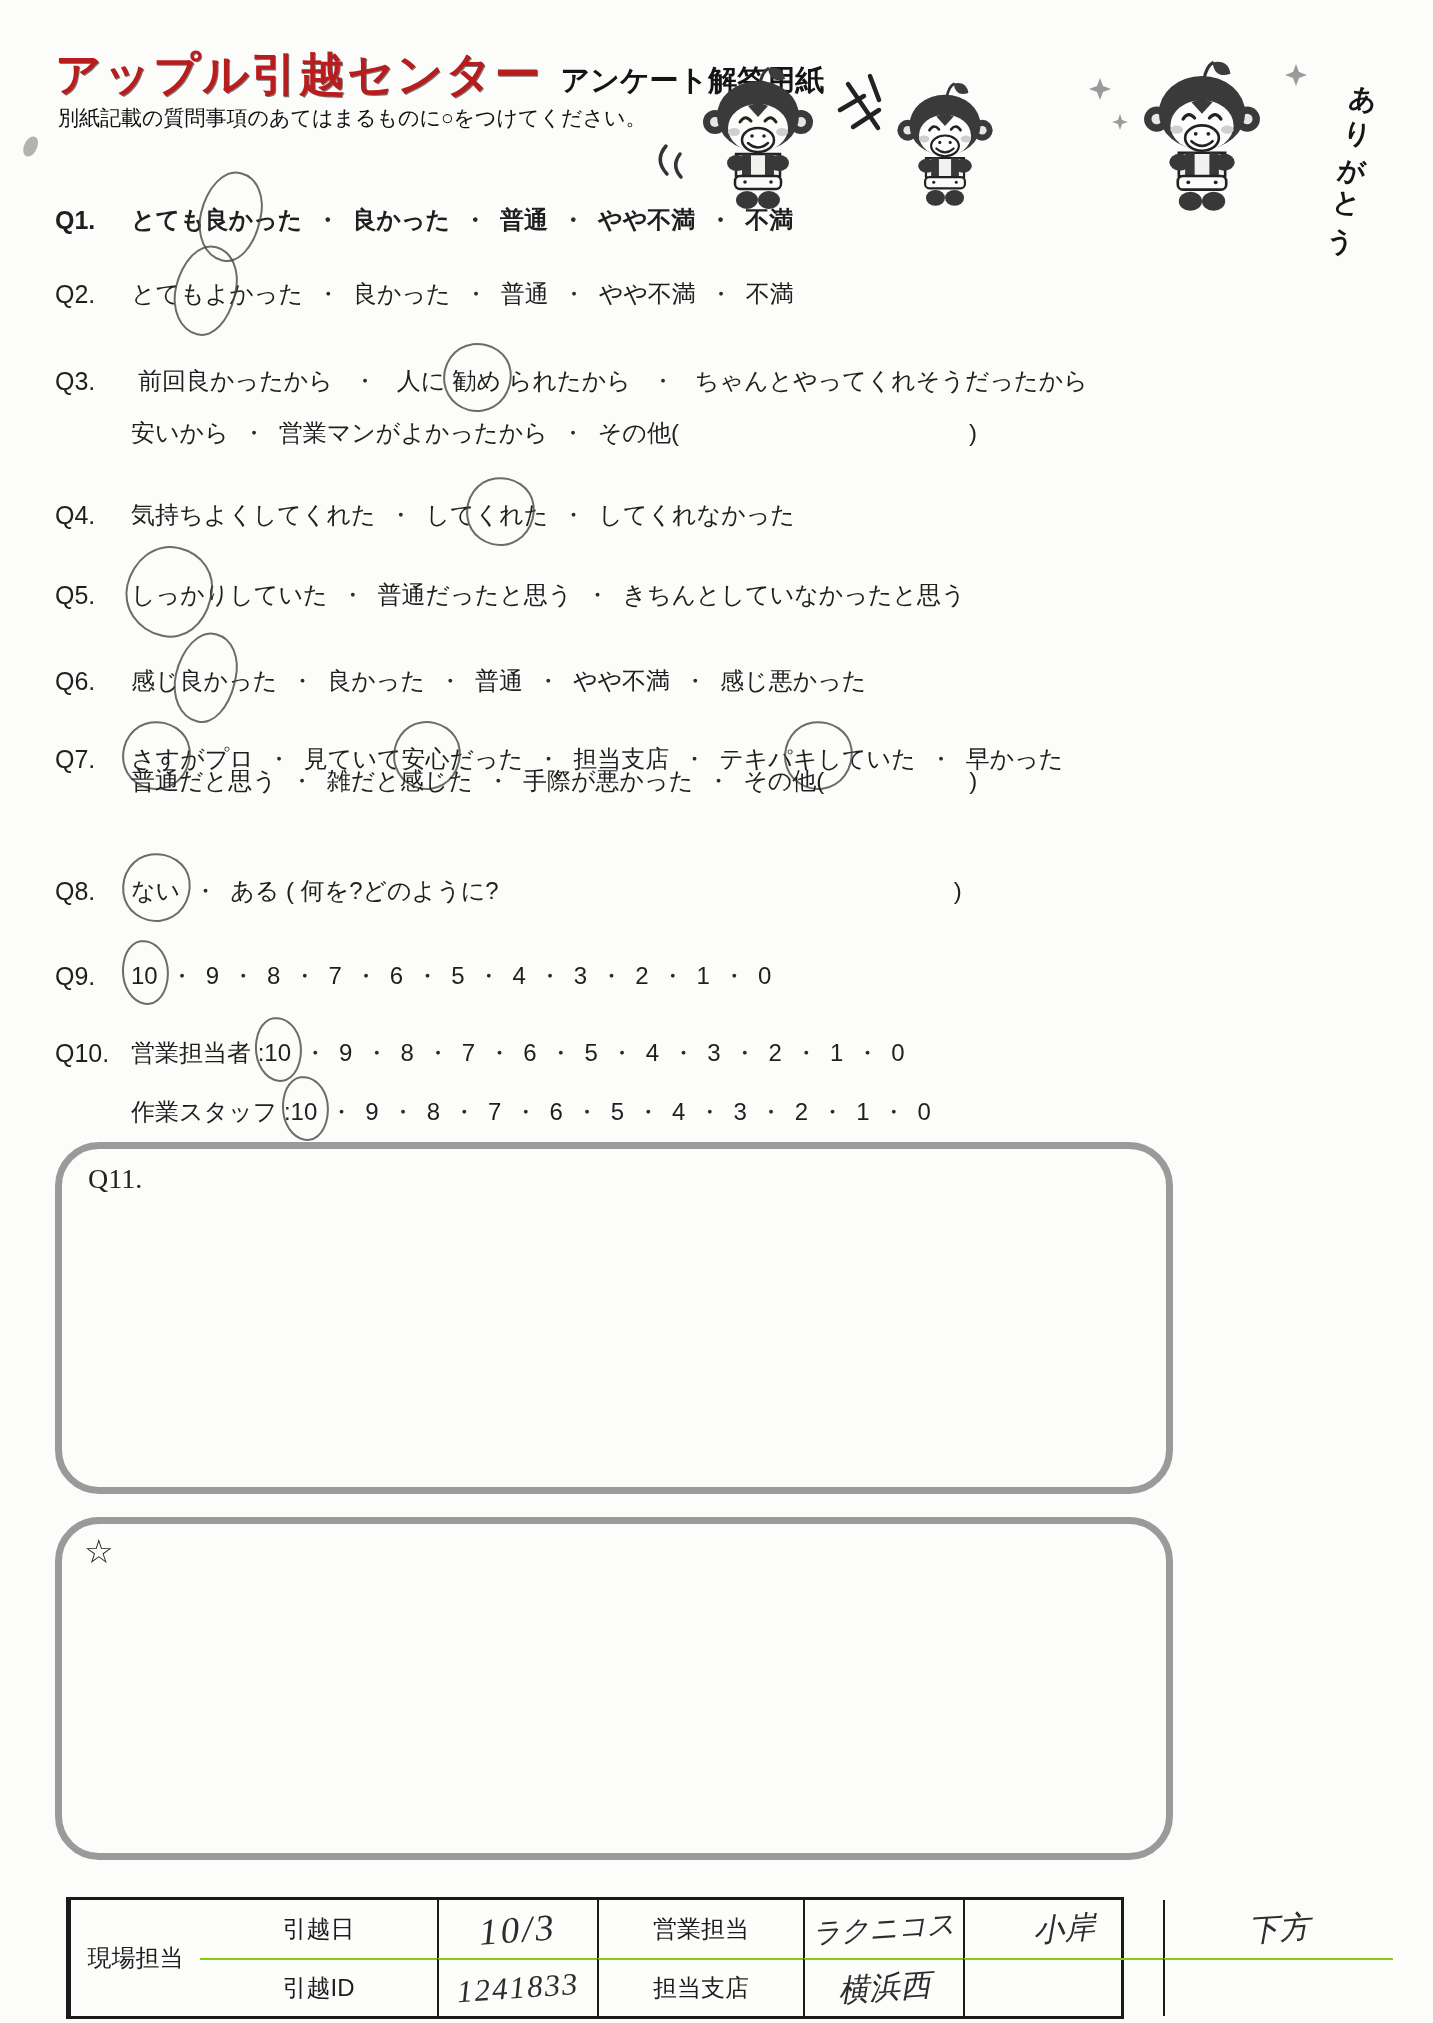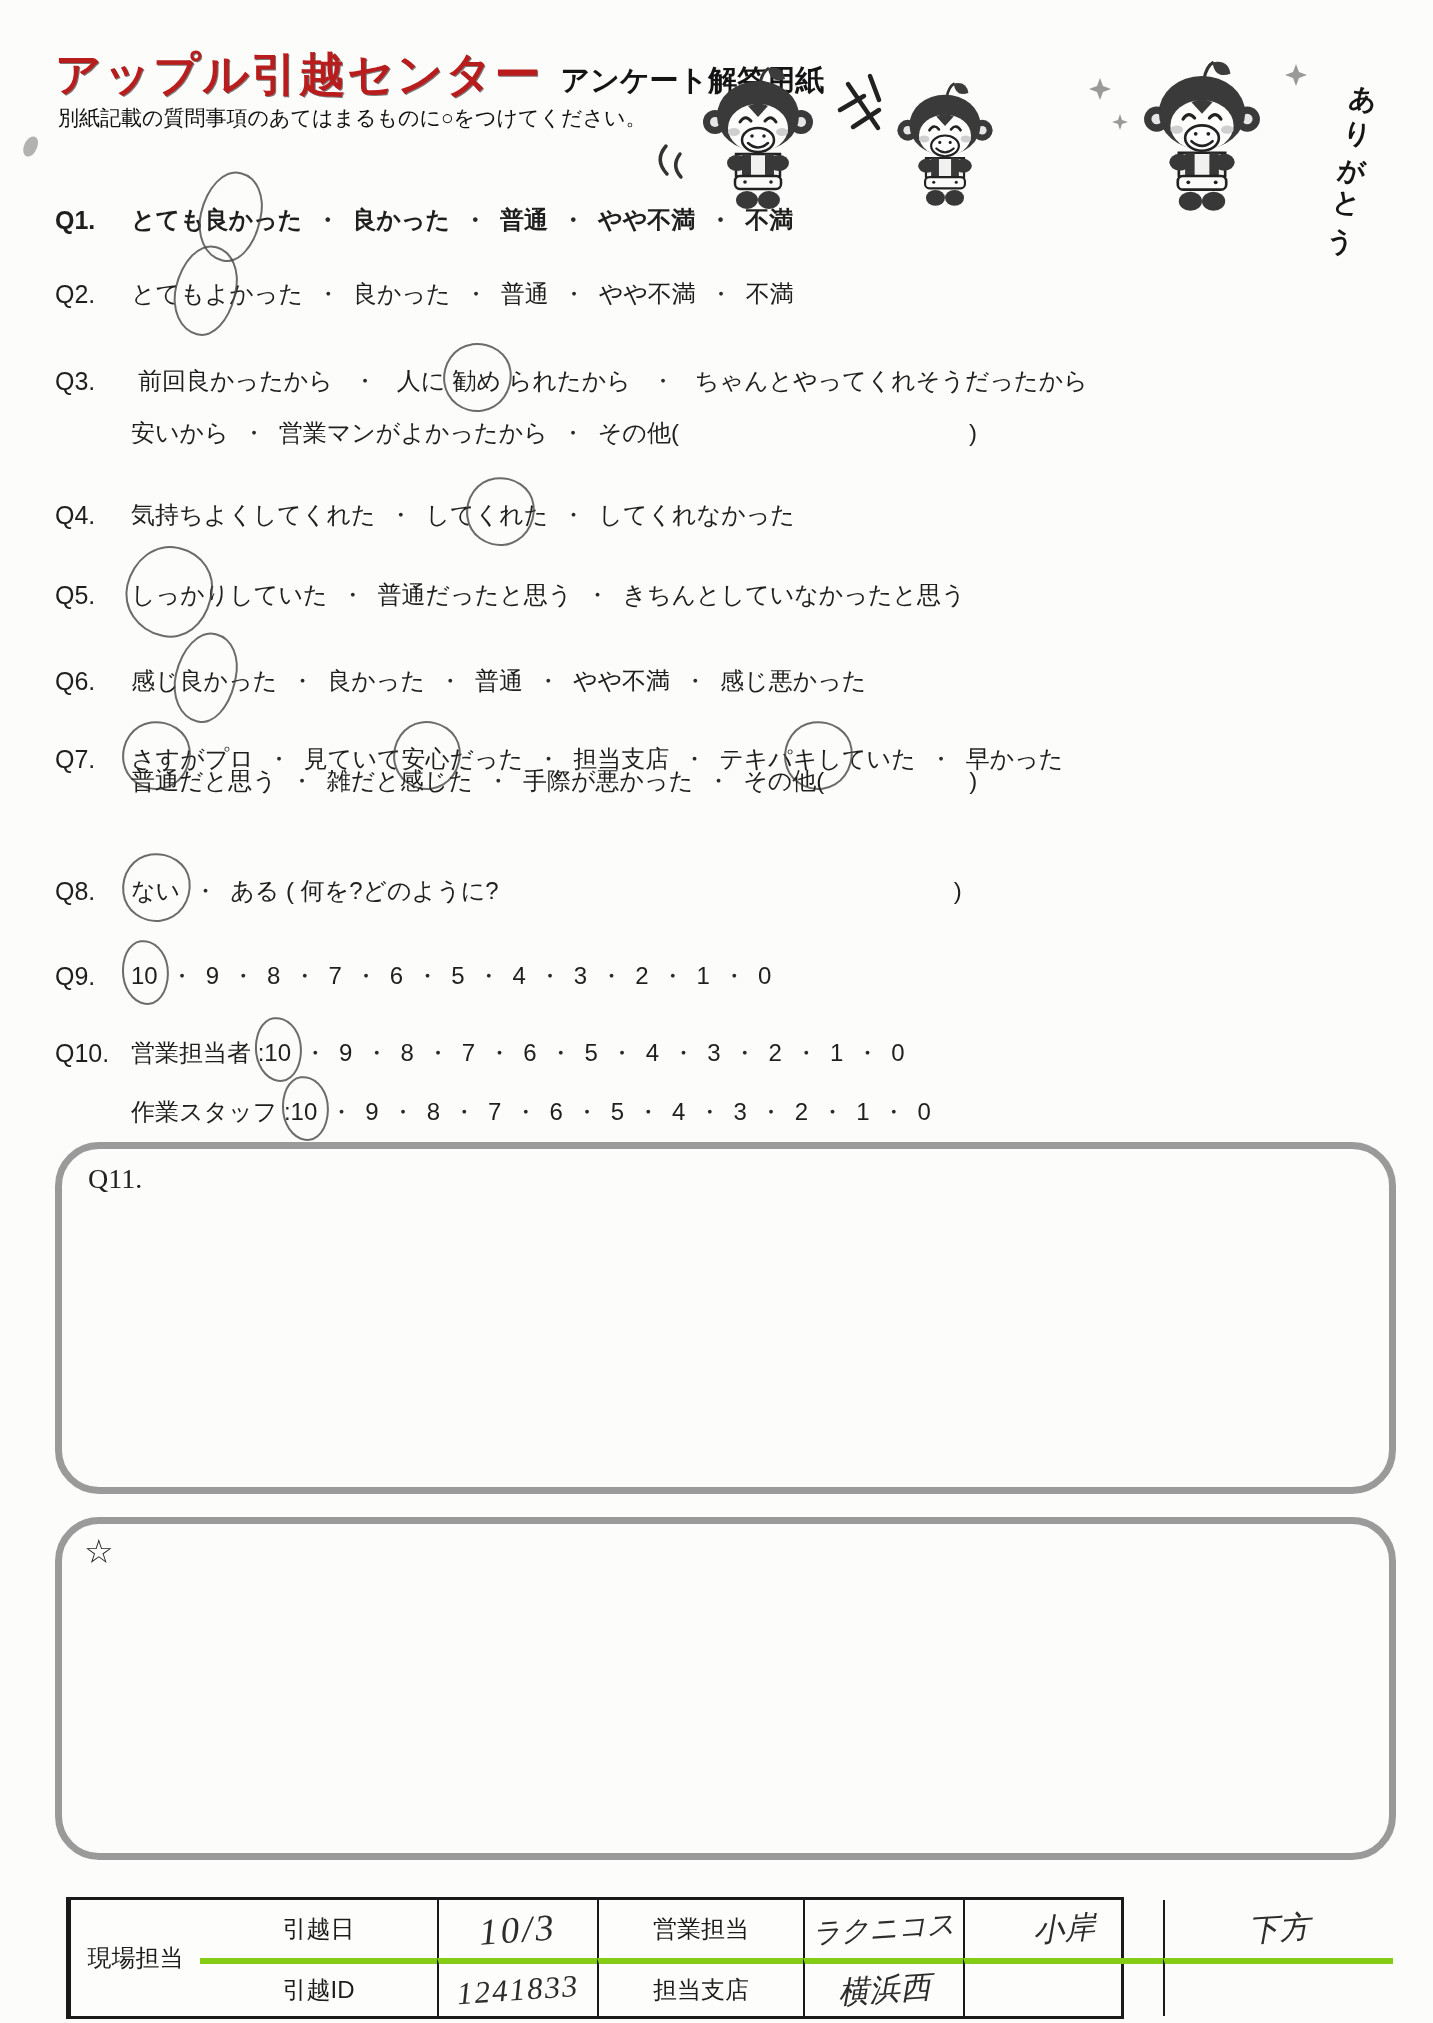--- a/index.html
+++ b/index.html
@@ -29,33 +29,33 @@
   .gap{display:inline-block;height:1px;}
 
   .circled{position:relative;display:inline-block;}
   .circled::after{content:"";position:absolute;left:-9px;right:-11px;top:-22px;bottom:-15px;
           border:2.5px solid rgba(70,70,70,.8);border-radius:48% 52% 50% 50%/52% 46% 54% 48%;
           transform:rotate(-7deg);pointer-events:none;}
   .c-tall .circled::after{left:-5px;right:-7px;top:-33px;bottom:-26px;transform:rotate(13deg);
           border-radius:50% 50% 46% 54%/55% 45% 52% 48%;}
 
   
-  .comment-box{position:absolute;left:55px;width:1341px;border:7px solid #9a9a9a;border-radius:44px;
+  .comment-box{position:absolute;left:55px;width:1118px;border:7px solid #9a9a9a;border-radius:44px;
           box-sizing:border-box;background:transparent;}
   #box-q11{top:1142px;height:352px;}
   #box-star{top:1517px;height:343px;}
   .box-label{display:inline-block;margin:14px 0 0 26px;font-family:"Liberation Serif","DejaVu Serif",serif;
           font-size:28px;color:#222;}
   #box-star .box-label{font-family:"Liberation Sans","DejaVu Sans",sans-serif;font-size:33px;margin:8px 0 0 22px;}
 
   
   .footer-table{position:absolute;left:66px;top:1897px;width:1058px;height:122px;display:grid;
           grid-template-columns:131px 237px 160px 206px 160px 200px 230px;grid-template-rows:1fr 1fr;
           border:3px solid #1a1a1a;box-sizing:border-box;background:#fdfdfc;}
-  .cell{border-left:2px solid #1a1a1a;border-top:6px solid #84cc16;display:flex;align-items:center;
+  .cell{border-left:2px solid #1a1a1a;border-top:2px solid #84cc16;display:flex;align-items:center;
           justify-content:center;font-size:24px;box-sizing:border-box;overflow:visible;}
   .cell.nbl{border-left:none;}
   .cell.nbt{border-top:none;}
   .cell.site{grid-row:1/3;}
   .hw{font-style:italic;color:#2d2d2d;transform:rotate(-4deg);font-family:"Liberation Serif","DejaVu Serif",serif;}
   .hw-date{font-size:37px;letter-spacing:3px;}
   .hw-id{font-size:31px;letter-spacing:2px;}
   .hw-name{font-size:28px;}
   .hw-branch{font-size:31px;}
   .hw-crew{font-size:31px;}

